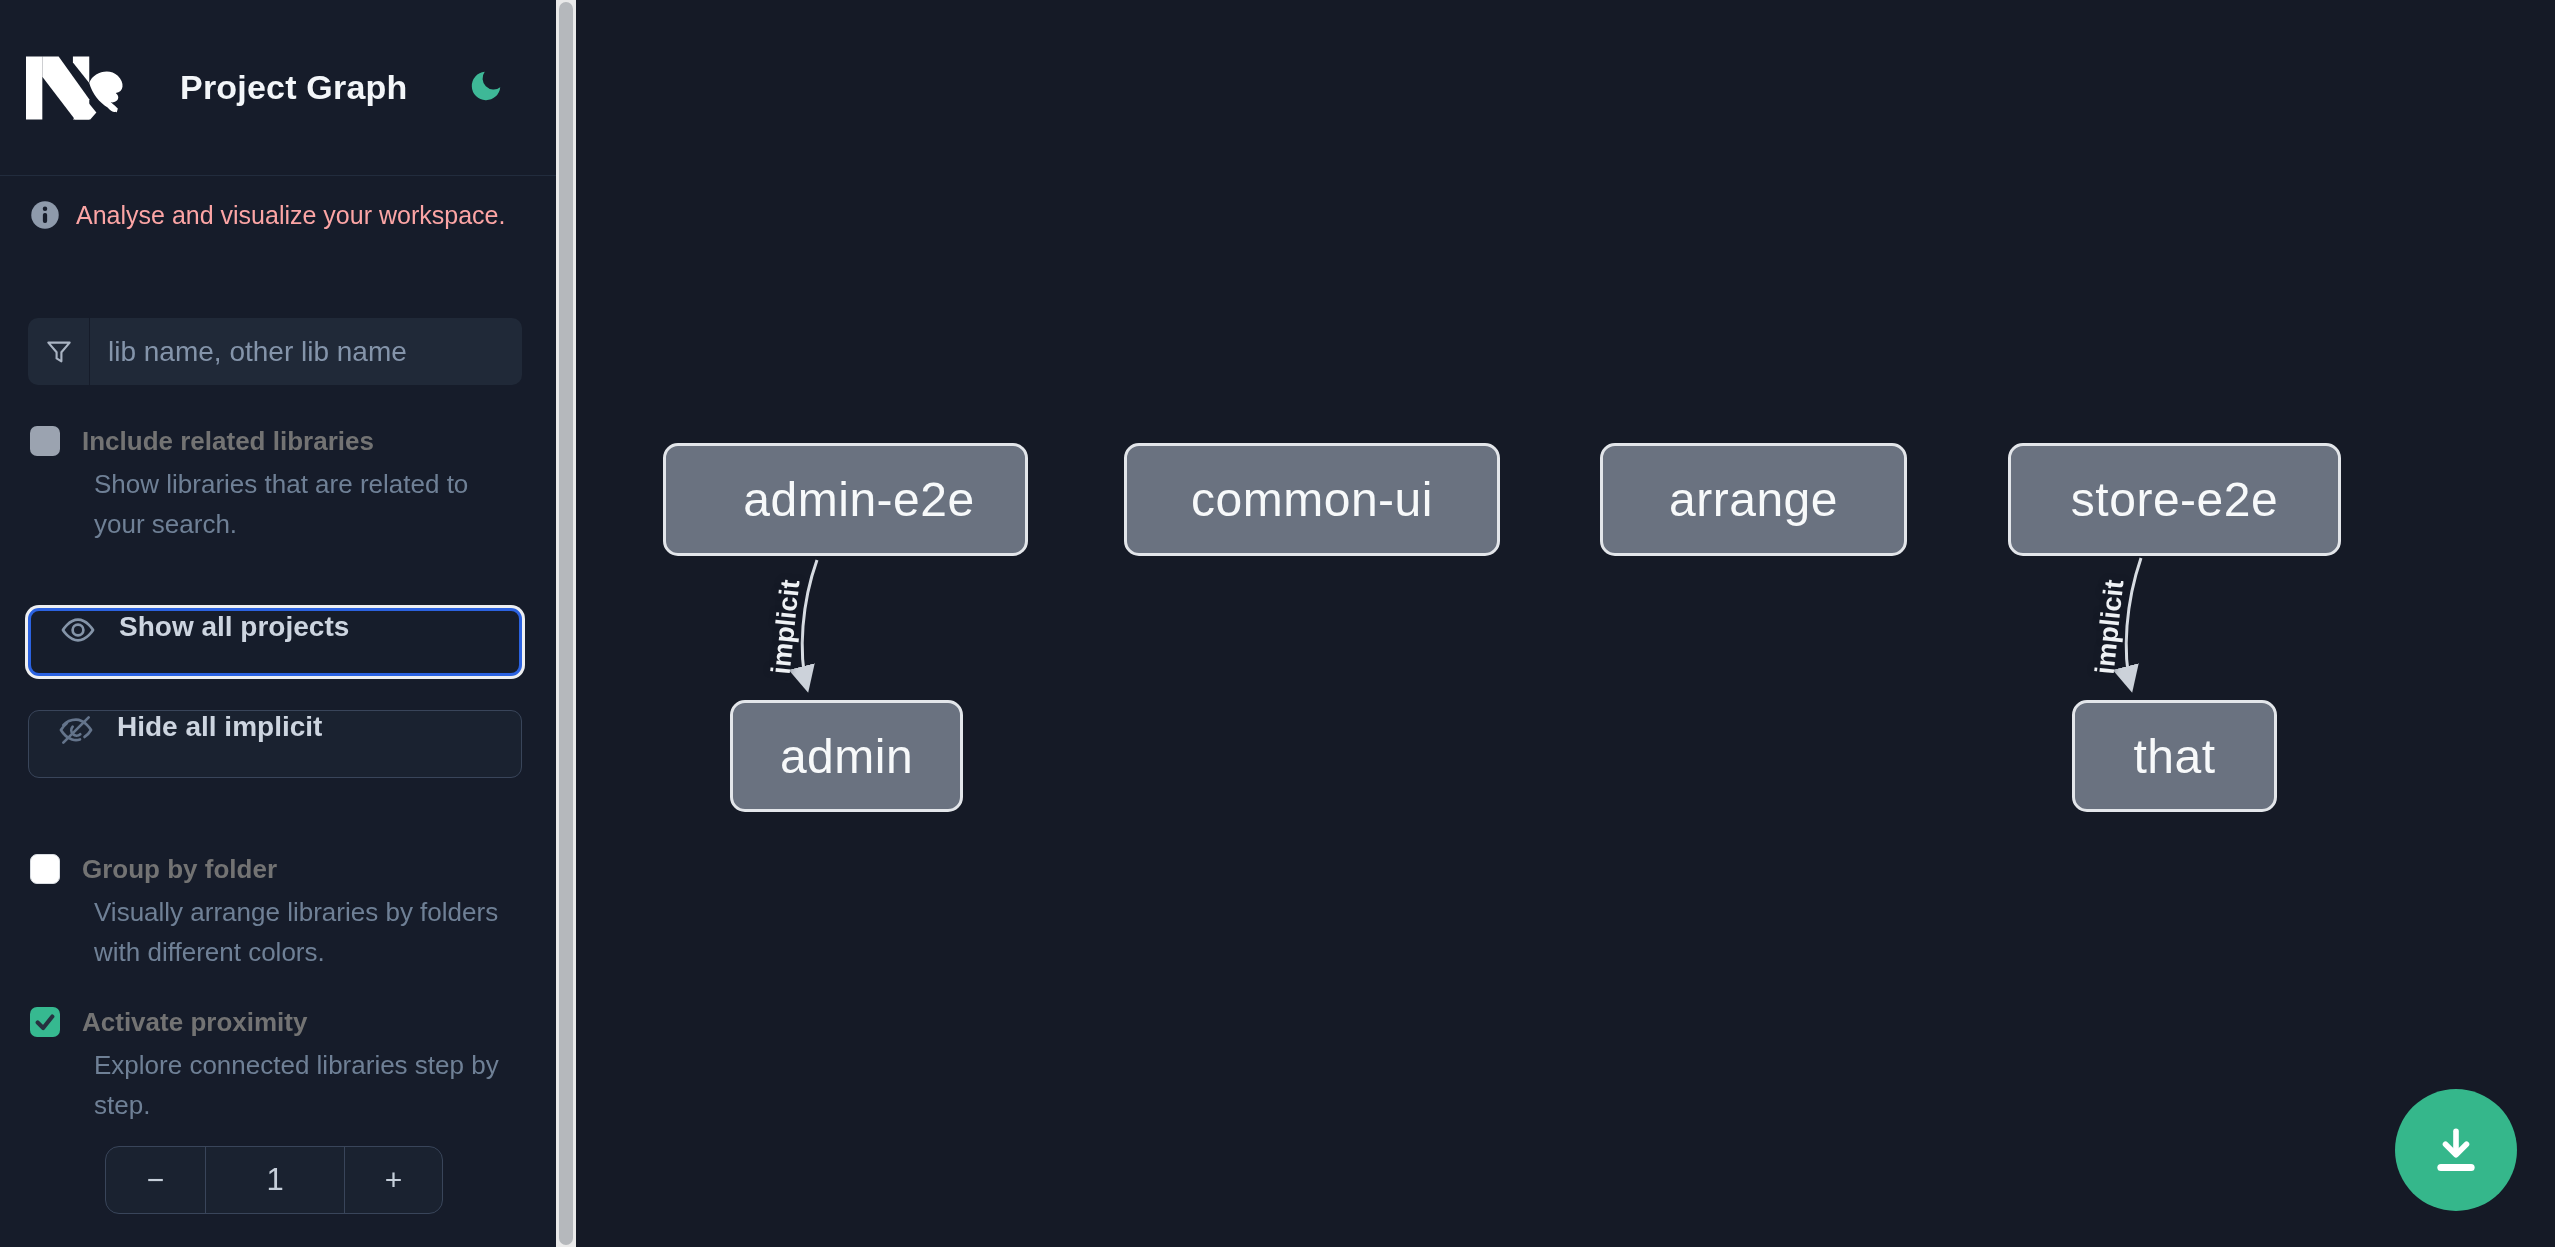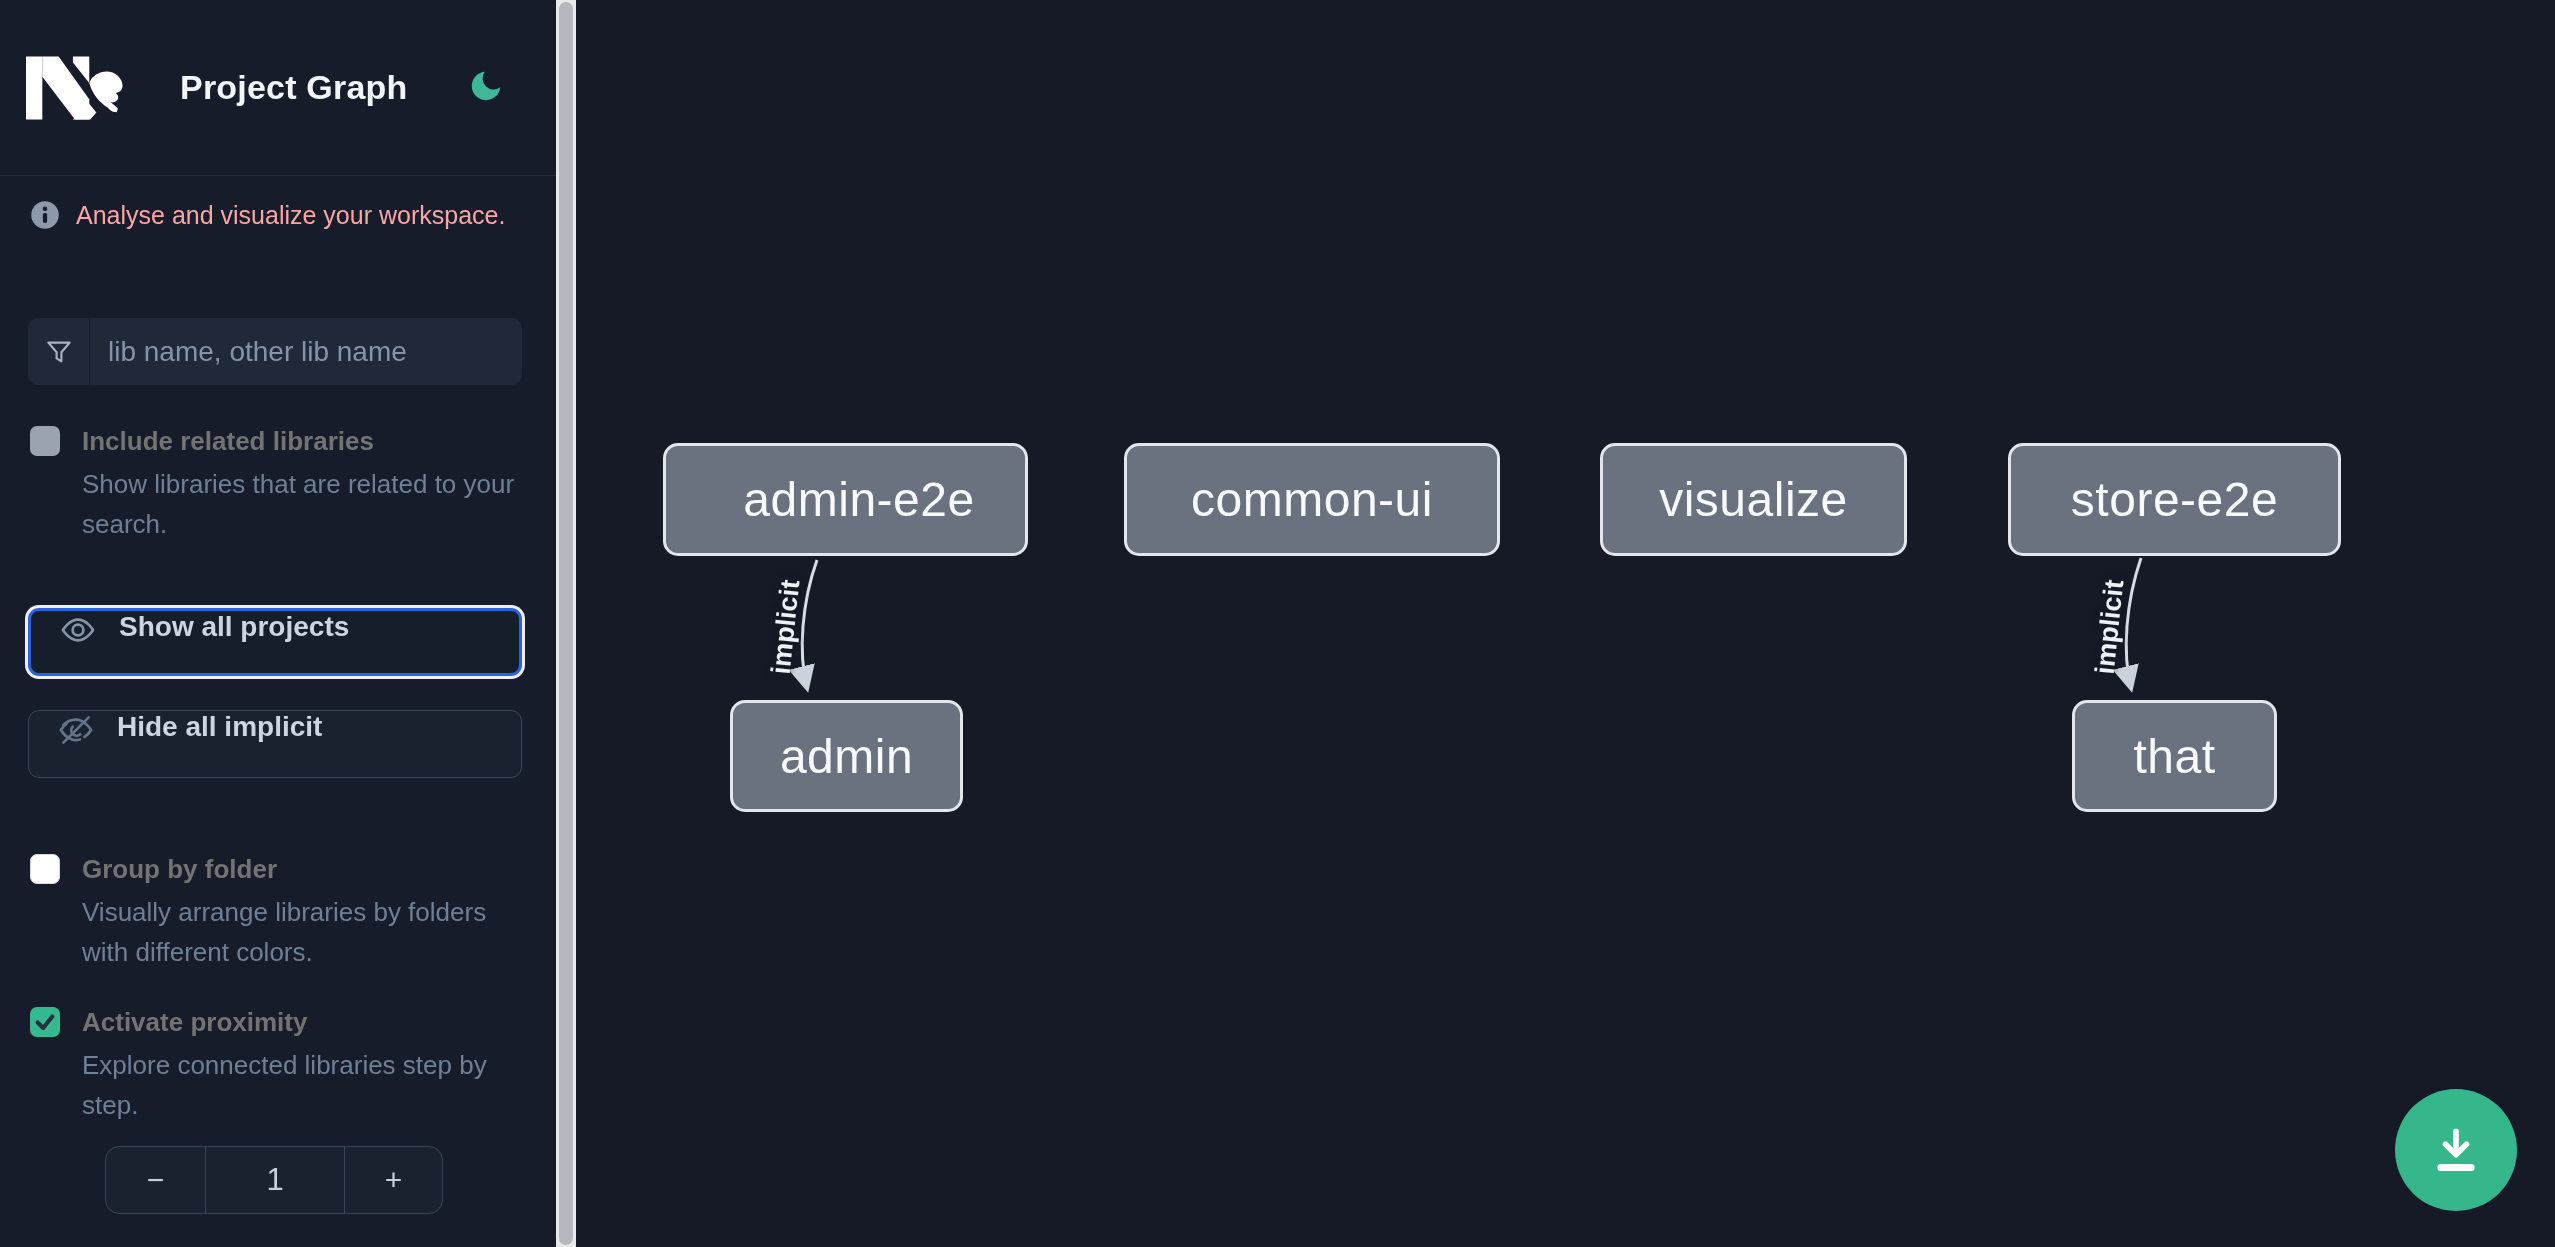--- a/index.html
+++ b/index.html
@@ -37,21 +37,21 @@
   .search-box input::placeholder { color:#8494aa; opacity:1; }
 
   .toggle { position:absolute; left:30px; display:flex; gap:22px; width:496px; }
   .checkbox { width:30px; height:30px; border-radius:7px; flex:0 0 auto; margin-top:2px; }
   .checkbox.gray  { background:#9ba3b0; }
   .checkbox.white { background:#ffffff; border:1px solid #d8dce1; }
   .checkbox.green { background:#36b990; display:flex; align-items:center; justify-content:center; }
   .checkbox.green svg { width:22px; height:22px; }
   .toggle-text { width:440px; }
   .toggle-label { color:#737373; font-size:26px; font-weight:600; line-height:34px; }
-  .toggle-desc  { color:#6f8096; font-size:26px; line-height:40px; margin-top:6px; }
+  .toggle-desc  { color:#6f8096; font-size:26px; line-height:40px; margin-top:6px;margin-left:12px; }
   .toggle.t1 { top:424px; }
   .toggle.t2 { top:852px; }
   .toggle.t3 { top:1005px; }
   .toggle.t2 .toggle-text, .toggle.t3 .toggle-text { width:420px; }
 
   .sb-btn {
     position:absolute; left:28px; width:494px; height:68px;
     display:flex; gap:22px; padding:0 0 0 28px;
     background:#1a2230; border:1px solid #39455a; border-radius:11px;
     color:#cdd5e0; font-size:28px; font-weight:600; font-family:"Liberation Sans",sans-serif; cursor:pointer;
@@ -203,21 +203,21 @@
     </defs>
     <path d="M241 560 C226 602 222 652 231 688" fill="none" stroke="#d7dce2" stroke-width="3" marker-end="url(#arrow)"></path>
     <path d="M1565 558 C1550 602 1546 652 1555 688" fill="none" stroke="#d7dce2" stroke-width="3" marker-end="url(#arrow)"></path>
   </svg>
 
   <div class="edge-label" style="left:210px; top:627px;">implicit</div>
   <div class="edge-label" style="left:1534px; top:627px;">implicit</div>
 
   <div class="node" style="left:87px;   top:443px; width:365px; height:113px;padding-left:27px;">admin-e2e</div>
   <div class="node" style="left:548px;  top:443px; width:376px; height:113px;">common-ui</div>
-  <div class="node" style="left:1024px; top:443px; width:307px; height:113px;">visualize</div>
+  <div class="node" style="left:1024px; top:443px; width:307px; height:113px;">arrange</div>
   <div class="node" style="left:1432px; top:443px; width:333px; height:113px;">store-e2e</div>
   <div class="node" style="left:154px;  top:700px; width:233px; height:112px;">admin</div>
   <div class="node" style="left:1496px; top:700px; width:205px; height:112px;">that</div>
 
 </main>
 
 <button class="fab">
   <svg viewBox="0 0 24 24" fill="none" stroke="#ffffff" stroke-width="2.4" stroke-linecap="round" stroke-linejoin="round">
     <path d="M12 4v9"></path>
     <path d="M7.5 9.5 12 14l4.5-4.5"></path>

